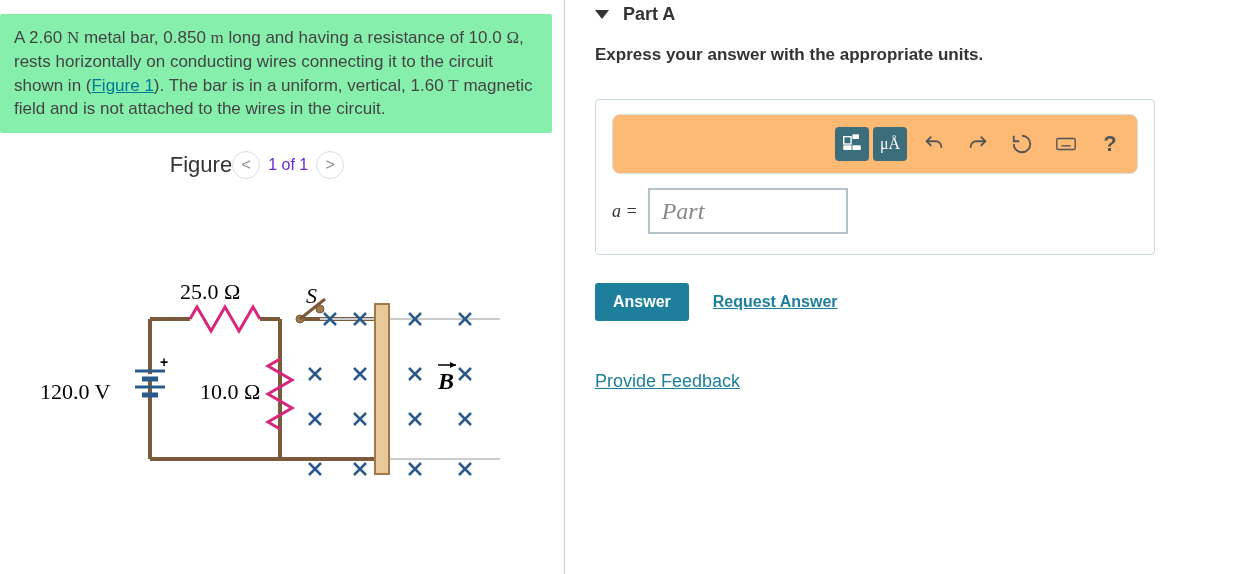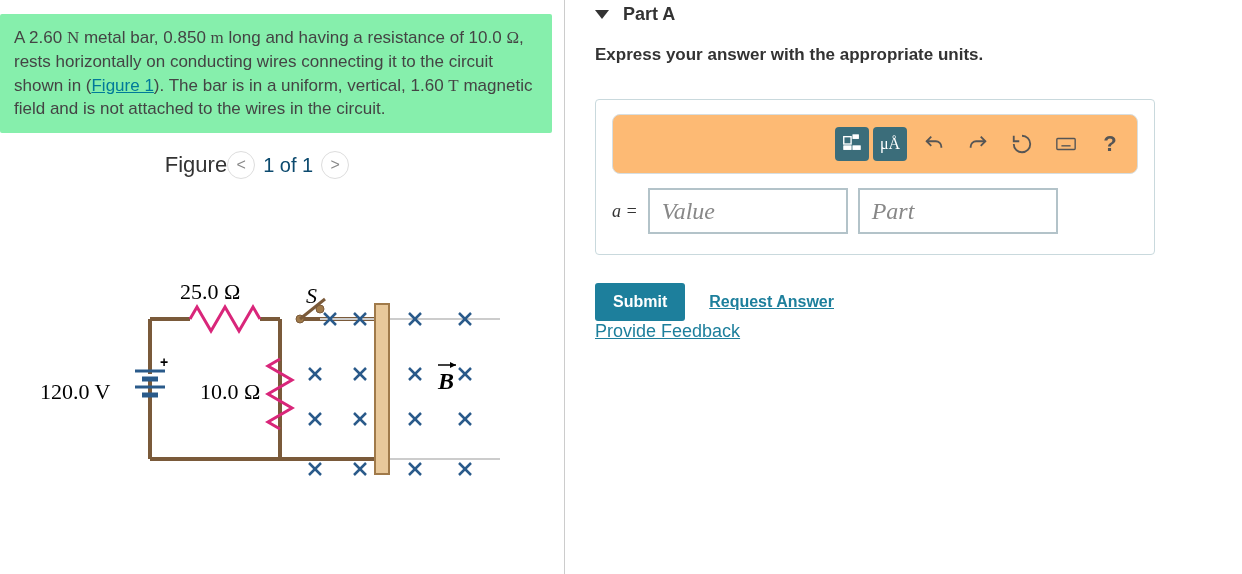--- a/index.html
+++ b/index.html
@@ -55,21 +55,21 @@
     border: 1px solid #ddd;
     border-radius: 50%;
     background: #fff;
     display: flex;
     align-items: center;
     justify-content: center;
     font-size: 16px;
     color: #888;
     cursor: pointer;
   }
-  .pager-text { font-size: 20px; color: #0c4a6e; }
+  .pager-text { font-size: 16px; color: #6d28d9; }
 
   .figure-canvas {
     position: relative;
     margin-top: 20px;
     height: 290px;
     overflow-y: auto;
     overflow-x: hidden;
     padding: 80px 0 0 10px;
   }
   .figure-canvas::-webkit-scrollbar { width: 16px; }
@@ -185,20 +185,21 @@
     text-decoration: underline;
     cursor: pointer;
     font-size: 16px;
     font-weight: bold;
   }
   .feedback {
     color: #1d7f9c;
     text-decoration: underline;
     cursor: pointer;
     font-size: 18px;
+    margin-top: 50px;
     display: inline-block;
   }
 </style>
 </head>
 <body>
 
 <div class="left-pane">
   <div class="problem-text">
     <span>A 2.60 </span><span class="unit-bold">N</span><span> metal bar, 0.850 </span><span class="unit-bold">m</span><span> long and having a resistance of 10.0 </span><span class="unit-bold">Ω</span><span>, rests horizontally on conducting wires connecting it to the circuit shown in (</span><span class="figure-link">Figure 1</span><span>). The bar is in a uniform, vertical, 1.60 </span><span class="unit-bold">T</span><span> magnetic field and is not attached to the wires in the circuit.</span>
   </div>
@@ -372,28 +373,25 @@
             <line x1="7" y1="14" x2="17" y2="14"></line>
           </svg>
       </div>
       <div class="tb-btn" style="font-size:22px;font-weight:bold;">
           <span>?</span>
         </div>
     </div>
 
     <div class="answer-row">
       <span class="eq-label">a =</span>
-      <div class="input-field value-field">
-        <span>Value</span>
-      </div>
       <div class="input-field units-field">
         <span>Part</span>
       </div>
     </div>
   </div>
 
   <div class="submit-row">
-    <button class="submit-btn">Submit</button>
+    <button class="submit-btn">Answer</button>
     <span class="link">Request Answer</span>
   </div>
 
   <a class="feedback">Provide Feedback</a>
 </div>
 
 </body></html>

